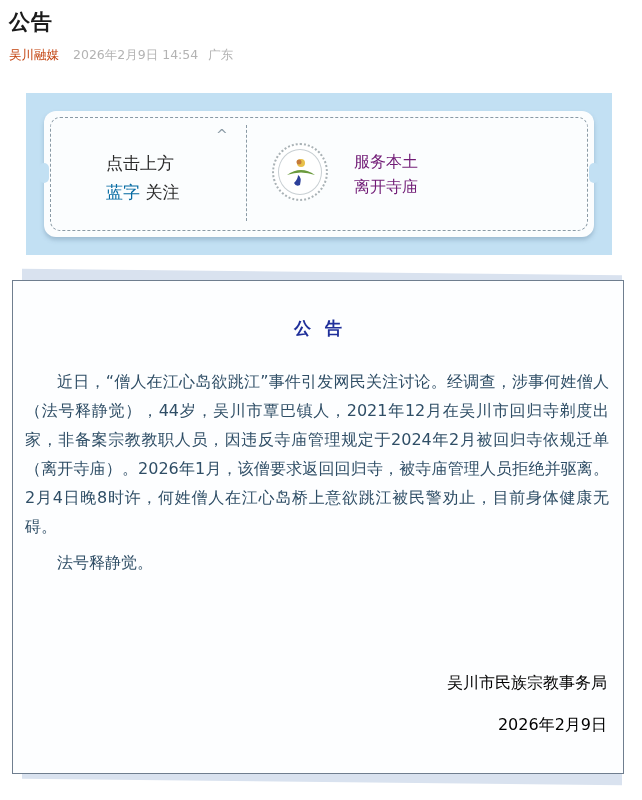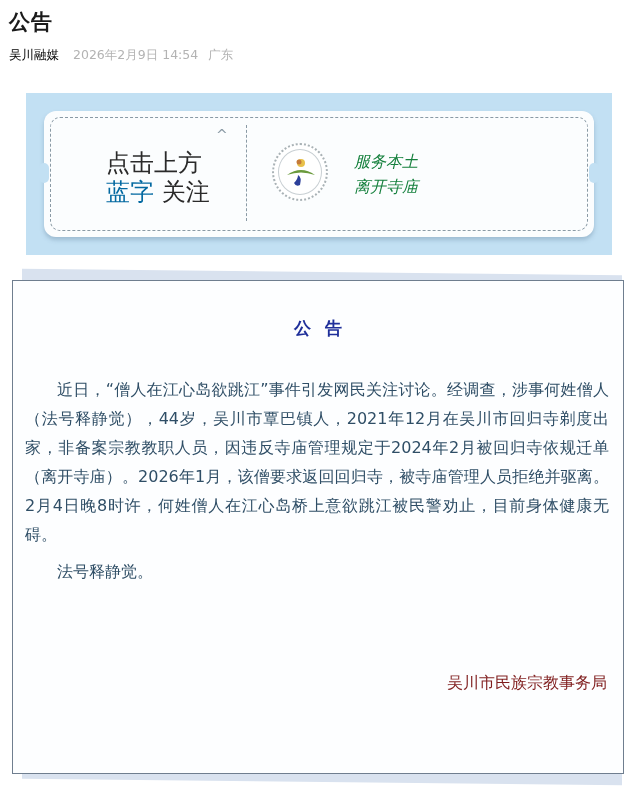--- a/index.html
+++ b/index.html
@@ -1,49 +1,49 @@
 <!DOCTYPE html>
 <html><head>
 <meta charset="utf-8">
 <style>
   html, body { margin:0; padding:0; background:#ffffff; }
   body { width:642px; height:800px; position:relative; overflow:hidden;
          font-family:"DejaVu Sans","Liberation Sans",sans-serif; }
   .title { position:absolute; left:9px; top:8px; font-size:21px; font-weight:bold; color:#1a1a1a; letter-spacing:1px; }
   .meta { position:absolute; left:9px; top:47px; font-size:12.5px; color:#b3b3b3; white-space:nowrap; }
-  .meta .source { color:#000000; margin-right:10px; }
+  .meta .source { color:#c2410c; margin-right:10px; }
   .meta .date { margin-right:6px; }
 
   
   .banner { position:absolute; left:26px; top:93px; width:586px; height:162px; background:#c2e0f3; }
   .ticket { position:absolute; left:18px; top:18px; width:550px; height:126px; background:#fbfdfe;
             border-radius:12px; box-shadow:0 3px 4px rgba(90,120,150,0.35); }
   .ticket .notch { position:absolute; top:52px; width:10px; height:20px; background:#c2e0f3; border-radius:10px; }
   .ticket .notch.l { left:-5px; } .ticket .notch.r { right:-5px; }
   .dash-frame { position:absolute; left:6px; top:6px; right:6px; bottom:6px; border:1.5px dashed #8a9aa5; border-radius:10px; }
   .divider { position:absolute; left:202px; top:14px; height:96px; border-left:1.5px dashed #8a9aa5; }
   .caret { position:absolute; left:172px; top:16px; color:#8a9aa5; font-size:14px; }
-  .follow { position:absolute; left:62px; top:38px; font-size:24px; line-height:29px; color:#2a2a2a; }
+  .follow { position:absolute; left:62px; top:38px; font-size:17px; line-height:29px; color:#2a2a2a; }
   .follow .blue { color:#0369a1; }
   .logo { position:absolute; left:228px; top:32px; width:56px; height:58px; border-radius:50%;
           border:2px dotted #a9b2b6; box-sizing:border-box; background:#fff; }
   .logo-inner { position:absolute; left:4px; top:4px; right:4px; bottom:4px; border-radius:50%; border:1px solid #c8cfd3; }
   .logo svg { position:absolute; left:10px; top:12px; }
-  .slogan { position:absolute; left:310px; top:38px; font-size:16px; line-height:25px; color:#15803d;font-style:italic; }
+  .slogan { position:absolute; left:310px; top:38px; font-size:16px; line-height:25px; color:#701a75; }
 
   
   .card-shadow { position:absolute; left:22px; top:272px; width:600px; height:510px; background:#d9e2ef;
                  transform:skewY(0.6deg); }
   .card { position:absolute; left:12px; top:280px; width:612px; height:494px; background:#fdfeff;
           border:1.5px solid #6f7e8f; box-sizing:border-box; }
   .card h2 { position:absolute; left:0; right:0; top:36px; margin:0; text-align:center; font-size:17px;
              font-weight:bold; color:#1f2f9a; letter-spacing:14px; text-indent:14px; }
   .body { position:absolute; left:12px; top:86px; width:584px; font-size:16px; line-height:29px; color:#2f4e66; }
-  .body p { margin:8px 0 7px 0; text-indent:32px; text-align:justify; }
-  .sign { position:absolute; right:16px; top:392px; font-size:16px; color:#7f1d1d; text-align:right; line-height:20px; }
+  .body p { margin:0 0 7px 0; text-indent:32px; text-align:justify; }
+  .sign { position:absolute; right:16px; top:392px; font-size:16px; color:#000000; text-align:right; line-height:20px; }
   .sign .d { margin-top:22px; }
 </style>
 </head>
 <body>
 
 <div class="title">公告</div>
 <div class="meta">
   <span class="source">吴川融媒</span>
   <span class="date">2026年2月9日 14:54</span>
   <span>广东</span>
@@ -78,14 +78,15 @@
 
 <div class="card-shadow"></div>
 <div class="card">
   <h2>公告</h2>
   <div class="body">
     <p>近日，“僧人在江心岛欲跳江”事件引发网民关注讨论。经调查，涉事何姓僧人（法号释静觉），44岁，吴川市覃巴镇人，2021年12月在吴川市回归寺剃度出家，非备案宗教教职人员，因违反寺庙管理规定于2024年2月被回归寺依规迁单（离开寺庙）。2026年1月，该僧要求返回回归寺，被寺庙管理人员拒绝并驱离。2月4日晚8时许，何姓僧人在江心岛桥上意欲跳江被民警劝止，目前身体健康无碍。</p>
     <p>法号释静觉。</p>
   </div>
   <div class="sign">
     <div>吴川市民族宗教事务局</div>
+    <div class="d">2026年2月9日</div>
   </div>
 </div>
 
 </body></html>

